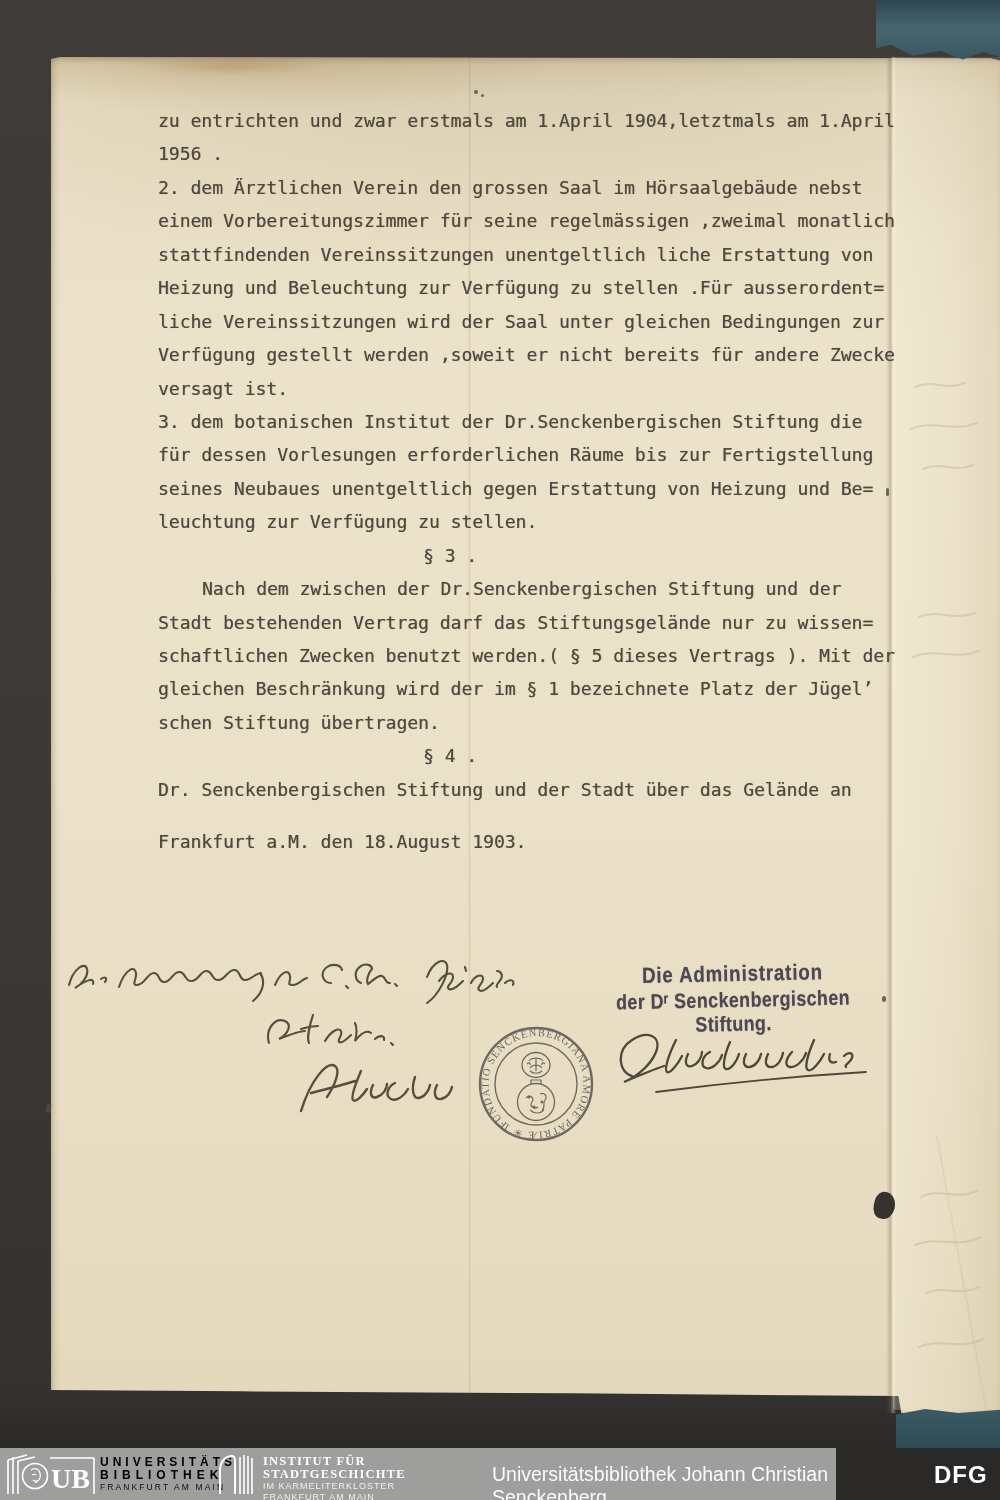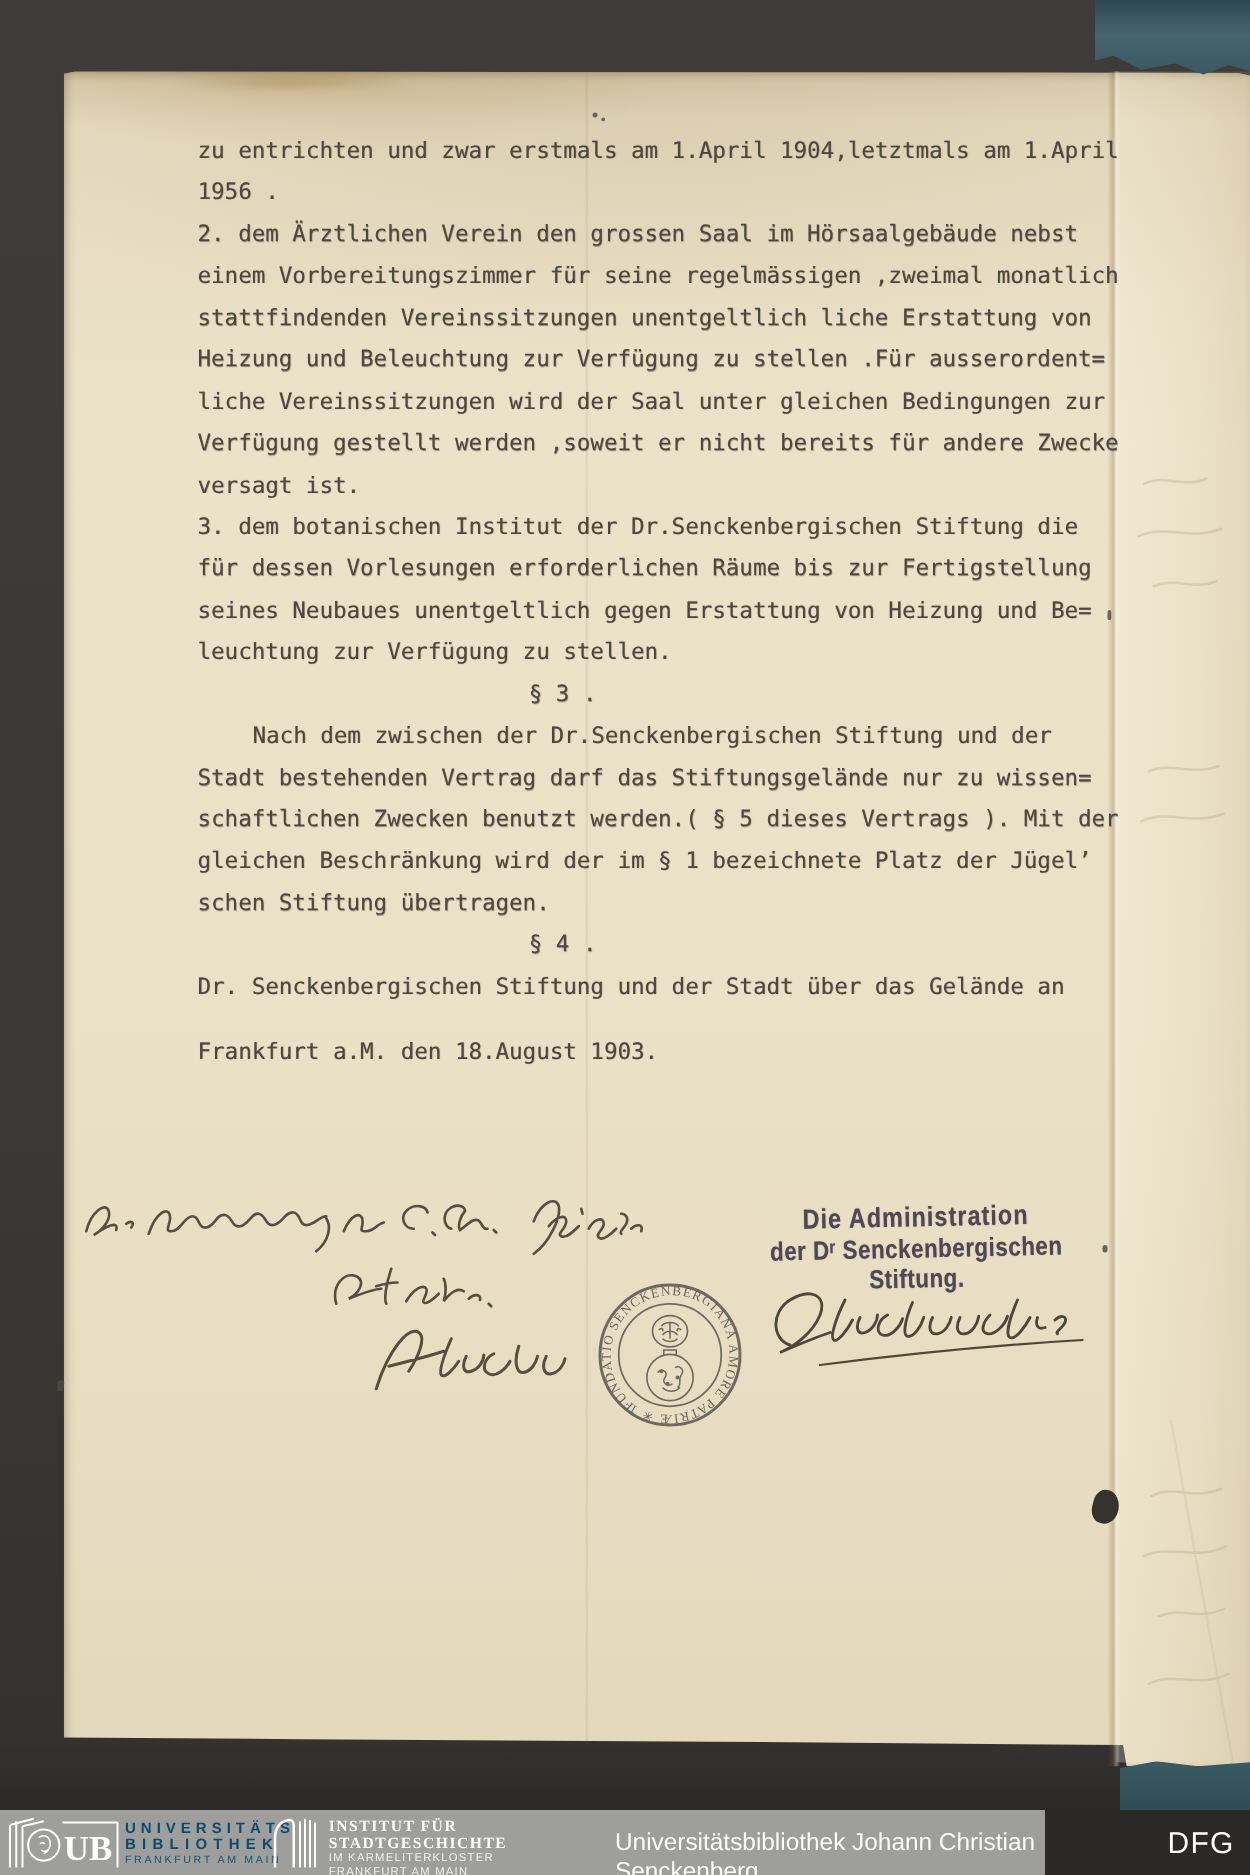--- a/index.html
+++ b/index.html
@@ -37,29 +37,29 @@
   .tline.gap{margin-top:19px;}
   
   svg.hw{position:absolute;overflow:visible;}
   .stamp{position:absolute;left:592px;top:964px;width:330px;text-align:center;
     transform:rotate(-1.2deg) scaleX(.85);transform-origin:left top;
     color:#4e4754;text-shadow:0 0 1px rgba(78,71,84,.6);}
   .stamp .l1{font-size:22px;font-weight:bold;letter-spacing:1px;}
   .stamp .l2{font-size:21px;font-weight:bold;letter-spacing:.5px;margin-top:1px;}
   
   .footer{position:absolute;left:0;top:1448px;width:836px;height:52px;background:#9e9e9c;}
-  .footer .ubtext{position:absolute;left:100px;top:8px;color:#0c4a6e;font-weight:bold;}
+  .footer .ubtext{position:absolute;left:100px;top:8px;color:#000000;font-weight:bold;}
   .footer .ubtext .a{font-size:12px;letter-spacing:4px;line-height:13px;}
   .footer .ubtext .b{font-size:12px;letter-spacing:5px;line-height:13px;}
   .footer .ubtext .c{font-size:8.5px;letter-spacing:2.1px;line-height:11px;font-weight:normal;opacity:.9;}
   .footer .insttext{position:absolute;left:263px;top:7px;color:#fff;}
   .footer .insttext .a{font-size:12.5px;font-weight:bold;letter-spacing:1.2px;line-height:13px;font-family:Liberation Serif, serif;}
   .footer .insttext .c{font-size:9px;letter-spacing:1px;line-height:10.5px;opacity:.85;}
   .footer .libname{position:absolute;left:492px;top:15px;color:#fbfbfb;font-size:19.5px;}
-  .footer .dfg{position:absolute;left:934px;top:13px;color:#fff;font-size:24px;font-weight:400;letter-spacing:1px;}
+  .footer .dfg{position:absolute;left:934px;top:13px;color:#fff;font-size:24px;font-weight:700;letter-spacing:1px;}
   
   .cloth-top{position:absolute;left:876px;top:0;width:124px;height:62px;
     background:linear-gradient(180deg,#2e4750 0%,#47656f 45%,#3a5761 100%);
     clip-path:polygon(0 0,100% 0,100% 92%,86% 84%,70% 96%,52% 82%,30% 90%,12% 72%,0 78%);}
   .cloth-bottom{position:absolute;left:896px;top:1409px;width:104px;height:39px;
     background:linear-gradient(180deg,#3c5a64,#304c56);
     clip-path:polygon(0 14%,28% 0,60% 10%,100% 2%,100% 100%,0 100%);}
 </style>
 </head>
 <body>

